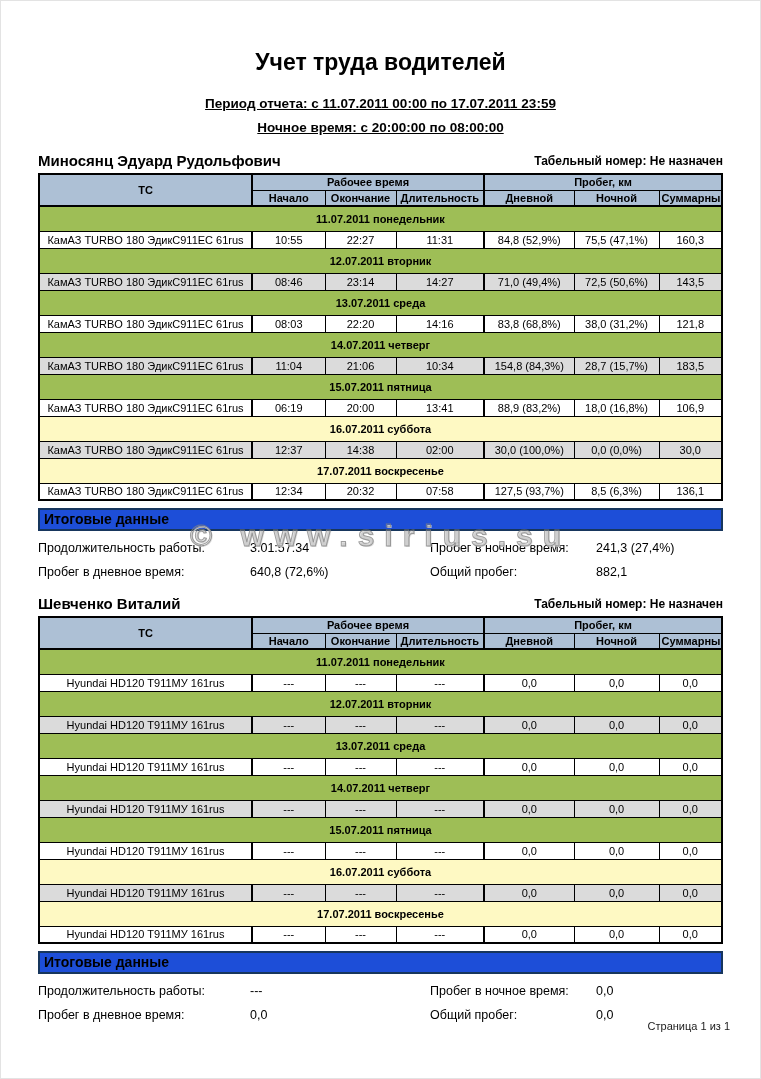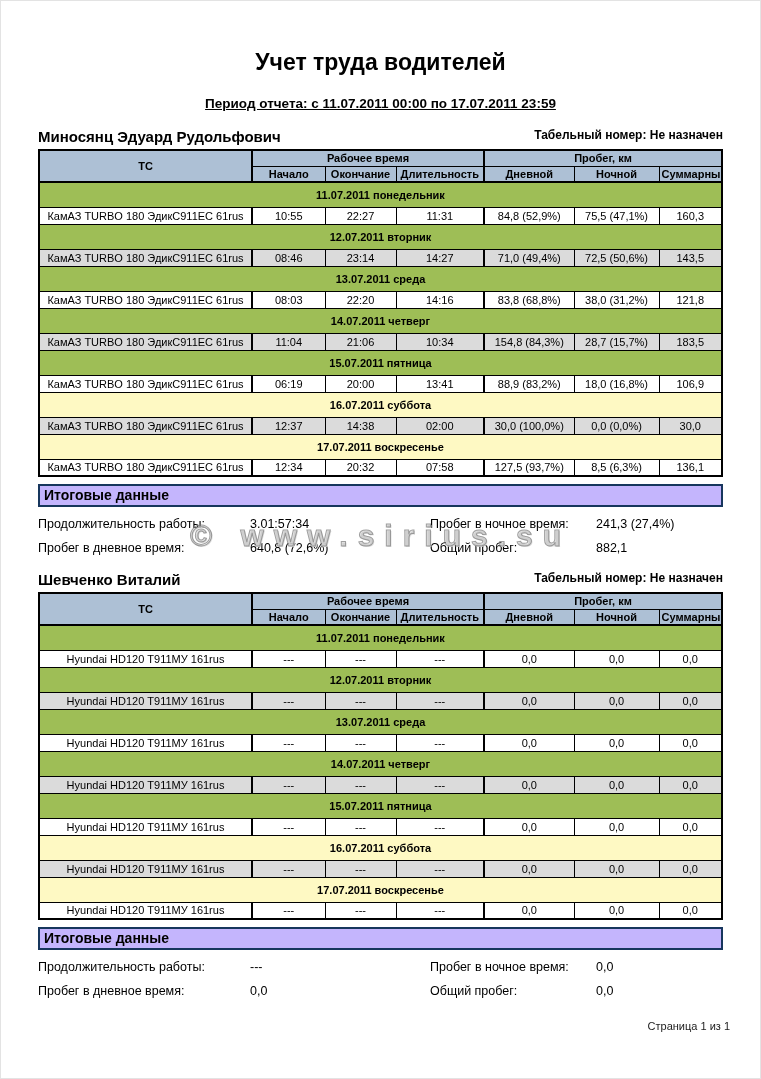--- a/index.html
+++ b/index.html
@@ -30,21 +30,21 @@
     font-weight: bold;
     line-height: 16px;
     text-decoration: underline;
   }
   .report-subtitle.period { margin-top: 19px; }
   .report-subtitle.night  { margin-top: 8px; }
 
   .driver-head {
     display: flex;
     justify-content: space-between;
-    align-items: flex-start;
+    align-items: center;
     margin-top: 16px;
   }
   .driver-section.second .driver-head { margin-top: 15px; }
   .driver-name { font-size: 15px; font-weight: bold; }
   .personnel   { font-size: 12px; font-weight: bold; margin-left: 47px; }
 
   table.report-table {
     width: 100%;
     border-collapse: collapse;
     table-layout: fixed;
@@ -73,21 +73,21 @@
     font-weight: bold;
   }
   td.banner.weekday { background: #9EBE56; }
   td.banner.weekend { background: #fef9c3; }
   tr.data td { height: 17px; background: #fff; }
   tr.data.alt td { background: #DBDBDB; }
 
   .summary-bar {
     margin-top: 7px;
     border: 2px solid #17365D;
-    background: #c4b5fd;
+    background: #1d4ed8;
     height: 23px;
     line-height: 19px;
     font-size: 14px;
     font-weight: bold;
     padding-left: 4px;
   }
   .summary-grid {
     margin-top: 10px;
     display: grid;
     grid-template-columns: 212px 180px 166px 1fr;
@@ -119,20 +119,21 @@
     color: #222;
   }
 </style>
 </head>
 <body>
 
 <div class="page">
 
   <div class="report-title">Учет труда водителей</div>
   <div class="report-subtitle period">Период отчета: с 11.07.2011 00:00 по 17.07.2011 23:59</div>
+  <div class="report-subtitle night">Ночное время: с 20:00:00 по 08:00:00</div>
 
   <section class="driver-section first">
     <div class="driver-head">
       <span class="driver-name">Миносянц Эдуард Рудольфович</span>
       <span class="personnel">Табельный номер: Не назначен</span>
     </div>
     <table class="report-table">
       <colgroup>
         <col style="width:213px">
           <col style="width:73px">

